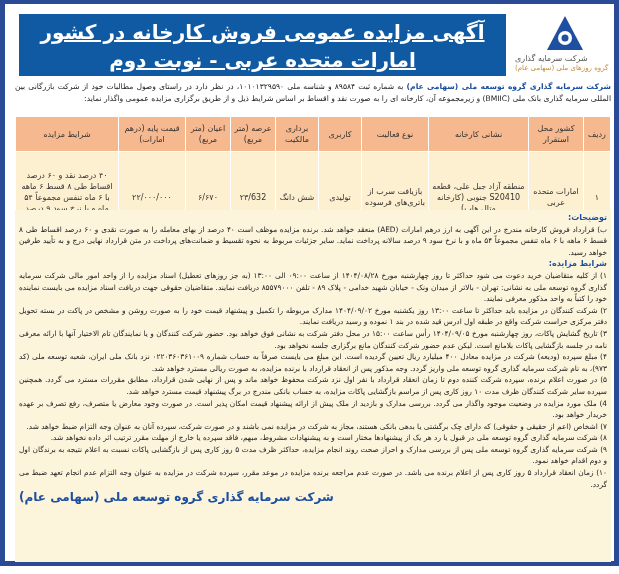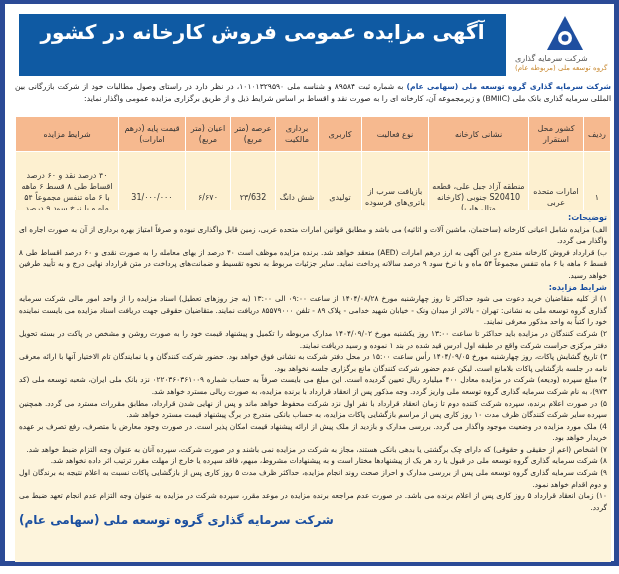--- a/index.html
+++ b/index.html
@@ -1,21 +1,21 @@
 <!DOCTYPE html>
 <html><head>
 <meta charset="utf-8">
 <style>
   html,body{margin:0;padding:0;background:#fff;}
   body{width:619px;height:574px;overflow:hidden;font-family:"DejaVu Sans",sans-serif;}
   .frame{position:absolute;left:0;top:0;width:619px;height:566px;box-sizing:border-box;border:5px solid #2b4a96;border-top-width:4px;background:#fff;}
   .inner{position:absolute;left:0;top:0;right:0;bottom:0;direction:rtl;}
   .header{position:absolute;left:10px;top:6px;width:600px;height:66px;}
   .title-box{position:absolute;left:4px;top:4px;width:487px;height:62px;background:#0f5aa3;color:#fff;text-align:center;}
-  .title-line{font-family:"DejaVu Sans",sans-serif;font-weight:bold;font-size:20px;line-height:28px;white-space:nowrap;}
+  .title-line{font-family:"DejaVu Sans",sans-serif;font-weight:bold;font-size:20px;line-height:28px;white-space:nowrap;text-decoration:underline;}
   .logo{position:absolute;right:0;top:4px;width:100px;height:62px;text-align:left;}
   .logo svg{display:block;margin:0 auto;}
   .logo-text1{font-size:8px;color:#555;line-height:10px;}
   .logo-text2{font-size:7px;color:#c98a33;line-height:9px;}
   .intro{position:absolute;left:10px;top:77px;width:596px;font-size:7.6px;line-height:12px;color:#222;text-align:justify;}
   .intro .co{color:#1b4fa0;font-weight:bold;}
   table.auction{position:absolute;left:10px;top:112px;width:596px;border-collapse:collapse;font-size:8px;color:#333;direction:rtl;}
   table.auction th{background:#f6b98f;font-weight:normal;border:1px solid #fff;height:34px;padding:0 2px;line-height:11px;}
   table.auction td{background:#fdf0d0;border:1px solid #fff;height:56px;text-align:center;padding:17px 2px;line-height:11px;margin-top:16px;}
   .notes{position:absolute;left:10px;top:206px;width:596px;height:352px;background:#fdf4dc;font-size:7.4px;line-height:11.6px;color:#222;text-align:justify;padding:2px 4px;box-sizing:border-box;}
@@ -29,24 +29,25 @@
 <div class="frame">
   <div class="inner">
     <div class="header">
       <div class="logo">
         <svg width="40" height="40" viewBox="0 0 40 40">
           <polygon points="20,2 38,36 2,36" fill="#1f4fa0"></polygon>
           <circle cx="20" cy="24" r="7" fill="#fff"></circle>
           <circle cx="20" cy="24" r="3.5" fill="#1f4fa0"></circle>
         </svg>
         <div class="logo-text1">شرکت سرمایه گذاری</div>
-        <div class="logo-text2">گروه توسعه ملی (مربوطه عام)</div>
+        <div class="logo-text2">گروه روزهای ملی (سهامی عام)</div>
       </div>
       <div class="title-box">
         <div class="title-line" style="margin-top:4px;">آگهی مزایده عمومی فروش کارخانه در کشور</div>
+        <div class="title-line">امارات متحده عربی - نوبت دوم</div>
       </div>
     </div>
 
     <div class="intro">
       <span class="co">شرکت سرمایه گذاری گروه توسعه ملی (سهامی عام)</span><span> به شماره ثبت ۸۹۵۸۴ و شناسه ملی ۱۰۱۰۱۳۲۹۵۹۰، در نظر دارد در راستای وصول مطالبات خود از شرکت بازرگانی بین المللی سرمایه گذاری بانک ملی (BMIIC) و زیرمجموعه آن، کارخانه ای را به صورت نقد و اقساط بر اساس شرایط ذیل و از طریق برگزاری مزایده عمومی واگذار نماید:</span>
     </div>
 
     <table class="auction">
       <thead>
         <tr>
@@ -65,29 +66,28 @@
       <tbody>
         <tr>
           <td>۱</td>
           <td>امارات متحده عربی</td>
           <td>منطقه آزاد جبل علی، قطعه S20410 جنوبی (کارخانه متال هاب)</td>
           <td>بازیافت سرب از باتری‌های فرسوده</td>
           <td>تولیدی</td>
           <td>شش دانگ</td>
           <td>۲۳/632</td>
           <td>۶/۶۷۰</td>
-          <td>31/۰۰۰/۰۰۰</td>
+          <td>۲۲/۰۰۰/۰۰۰</td>
           <td>۴۰ درصد نقد و ۶۰ درصد اقساط طی ۸ قسط ۶ ماهه با ۶ ماه تنفس مجموعاً ۵۴ ماه و با نرخ سود ۹ درصد سالانه</td>
         </tr>
       </tbody>
     </table>
 
     <div class="notes">
       <p class="h">توضیحات:</p>
-      <p>الف) مزایده شامل اعیانی کارخانه (ساختمان، ماشین آلات و اثاثیه) می باشد و مطابق قوانین امارات متحده عربی، زمین قابل واگذاری نبوده و صرفاً امتیاز بهره برداری از آن به صورت اجاره ای واگذار می گردد.</p>
       <p>ب) قرارداد فروش کارخانه مندرج در این آگهی به ارز درهم امارات (AED) منعقد خواهد شد. برنده مزایده موظف است ۴۰ درصد از بهای معامله را به صورت نقدی و ۶۰ درصد اقساط طی ۸ قسط ۶ ماهه با ۶ ماه تنفس مجموعاً ۵۴ ماه و با نرخ سود ۹ درصد سالانه پرداخت نماید. سایر جزئیات مربوط به نحوه تقسیط و ضمانت‌های پرداخت در متن قرارداد نهایی درج و به تأیید طرفین خواهد رسید.</p>
       <p class="h">شرایط مزایده:</p>
       <p>۱) از کلیه متقاضیان خرید دعوت می شود حداکثر تا روز چهارشنبه مورخ ۱۴۰۴/۰۸/۲۸ از ساعت ۰۹:۰۰ الی ۱۳:۰۰ (به جز روزهای تعطیل) اسناد مزایده را از واحد امور مالی شرکت سرمایه گذاری گروه توسعه ملی به نشانی: تهران - بالاتر از میدان ونک - خیابان شهید خدامی - پلاک ۸۹ - تلفن ۸۵۵۷۹۰۰۰ دریافت نمایند. متقاضیان حقوقی جهت دریافت اسناد مزایده می بایست نماینده خود را کتباً به واحد مذکور معرفی نمایند.</p>
       <p>۲) شرکت کنندگان در مزایده باید حداکثر تا ساعت ۱۳:۰۰ روز یکشنبه مورخ ۱۴۰۴/۰۹/۰۲ مدارک مربوطه را تکمیل و پیشنهاد قیمت خود را به صورت روشن و مشخص در پاکت در بسته تحویل دفتر مرکزی حراست شرکت واقع در طبقه اول ادرس قید شده در بند ۱ نموده و رسید دریافت نمایند.</p>
       <p>۳) تاریخ گشایش پاکات، روز چهارشنبه مورخ ۱۴۰۴/۰۹/۰۵ رأس ساعت ۱۵:۰۰ در محل دفتر شرکت به نشانی فوق خواهد بود. حضور شرکت کنندگان و یا نمایندگان تام الاختیار آنها با ارائه معرفی نامه در جلسه بازگشایی پاکات بلامانع است. لیکن عدم حضور شرکت کنندگان مانع برگزاری جلسه نخواهد بود.</p>
       <p>۴) مبلغ سپرده (ودیعه) شرکت در مزایده معادل ۴۰۰ میلیارد ریال تعیین گردیده است. این مبلغ می بایست صرفاً به حساب شماره ۰۲۲۰۳۶۰۳۶۱۰۰۹ نزد بانک ملی ایران، شعبه توسعه ملی (کد ۹۷۳)، به نام شرکت سرمایه گذاری گروه توسعه ملی واریز گردد. وجه مذکور پس از انعقاد قرارداد با برنده مزایده، به صورت ریالی مسترد خواهد شد.</p>
       <p>۵) در صورت اعلام برنده، سپرده شرکت کننده دوم تا زمان انعقاد قرارداد با نفر اول نزد شرکت محفوظ خواهد ماند و پس از نهایی شدن قرارداد، مطابق مقررات مسترد می گردد. همچنین سپرده سایر شرکت کنندگان ظرف مدت ۱۰ روز کاری پس از مراسم بازگشایی پاکات مزایده، به حساب بانکی مندرج در برگ پیشنهاد قیمت مسترد خواهد شد.</p>
       <p>4) ملک مورد مزایده در وضعیت موجود واگذار می گردد. بررسی مدارک و بازدید از ملک پیش از ارائه پیشنهاد قیمت امکان پذیر است. در صورت وجود معارض یا متصرف، رفع تصرف بر عهده خریدار خواهد بود.</p>
       <p>۷) اشخاص (اعم از حقیقی و حقوقی) که دارای چک برگشتی یا بدهی بانکی هستند، مجاز به شرکت در مزایده نمی باشند و در صورت شرکت، سپرده آنان به عنوان وجه التزام ضبط خواهد شد.</p>
       <p>۸) شرکت سرمایه گذاری گروه توسعه ملی در قبول یا رد هر یک از پیشنهادها مختار است و به پیشنهادات مشروط، مبهم، فاقد سپرده یا خارج از مهلت مقرر ترتیب اثر داده نخواهد شد.</p>

